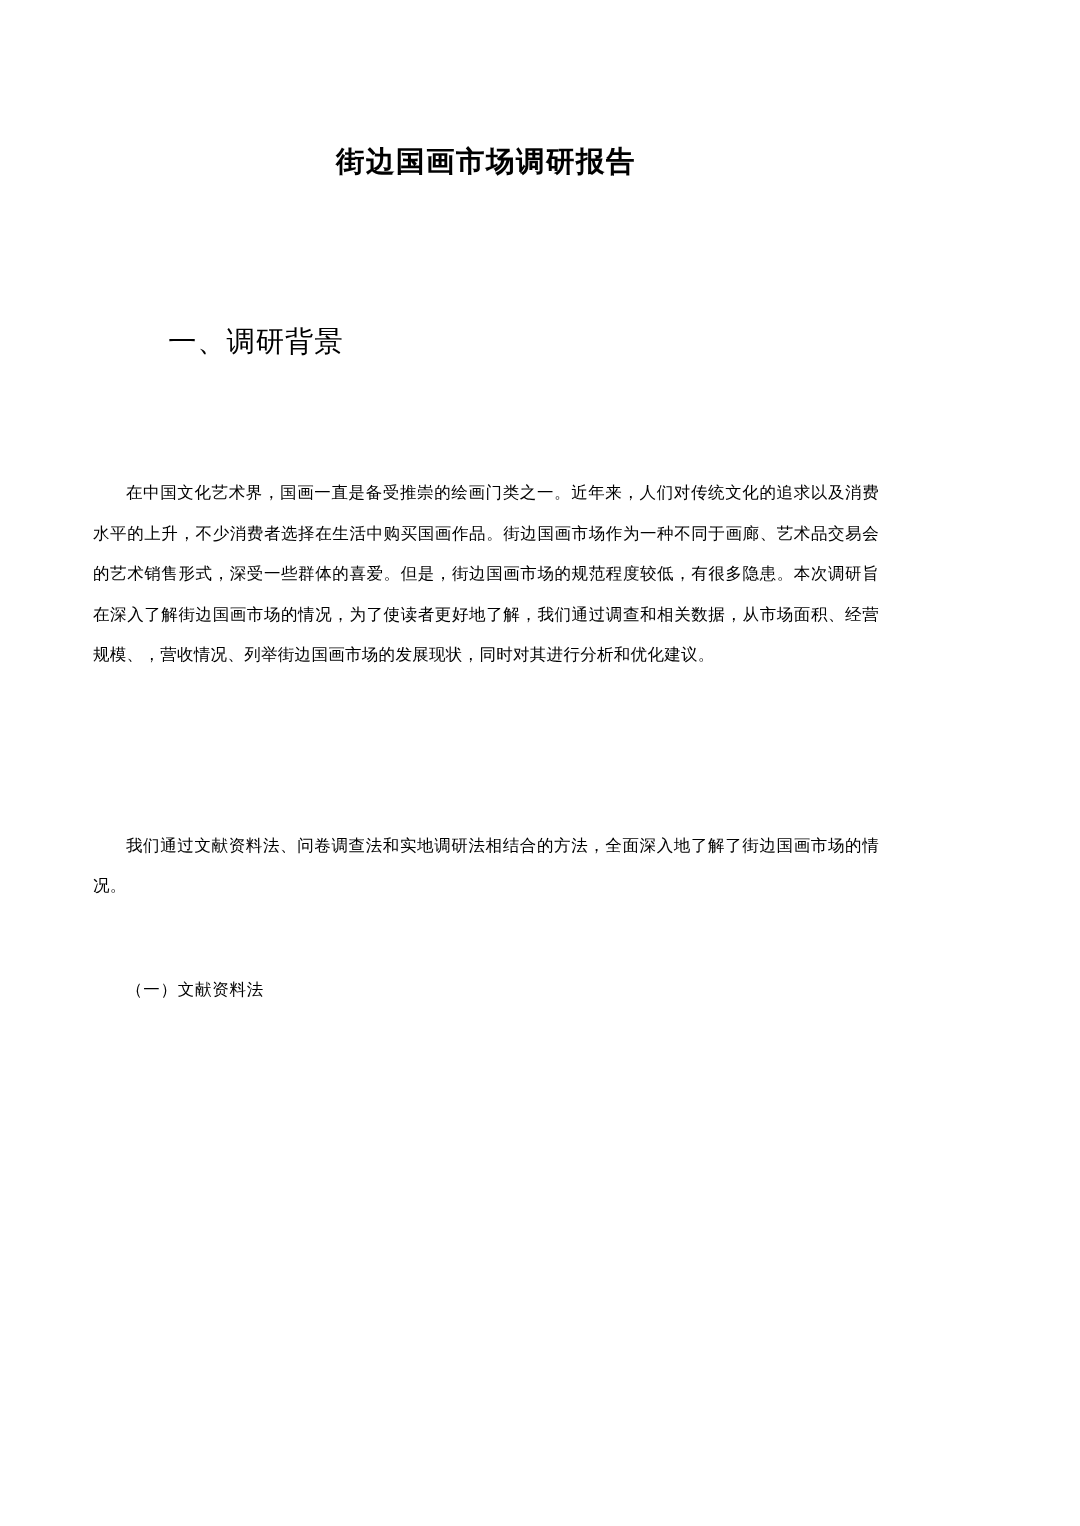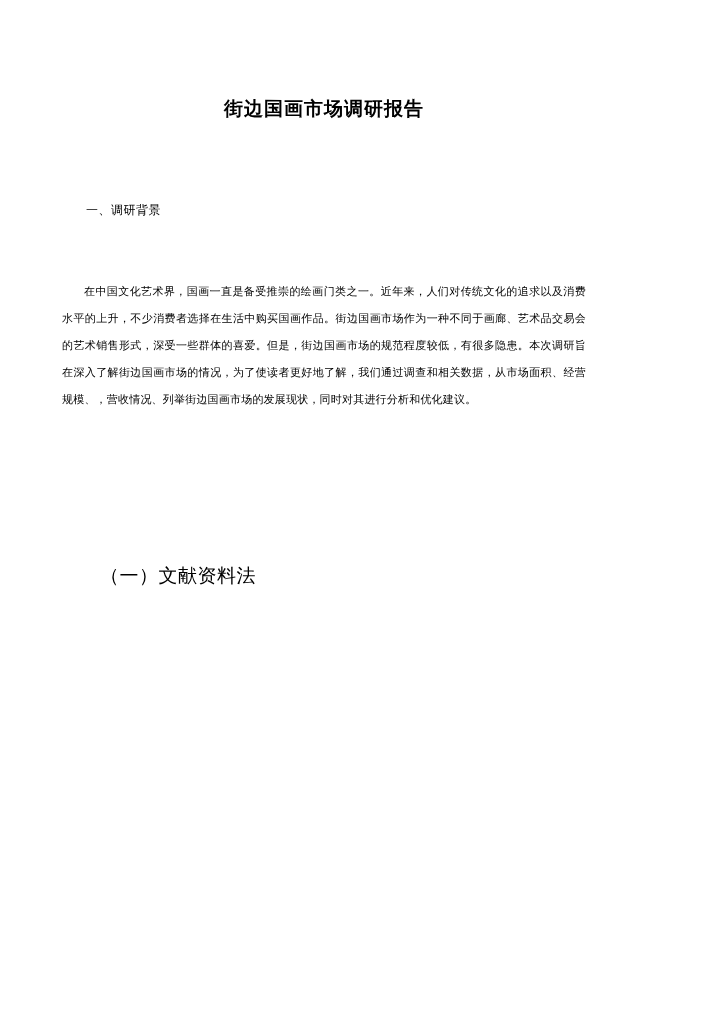--- a/index.html
+++ b/index.html
@@ -24,39 +24,39 @@
   }
   .doc-title {
     text-align: center;
     font-size: 19px;
     font-weight: bold;
     letter-spacing: 1px;
     margin: 30px 0 0 0;
     line-height: 1.6;
   }
   .section-heading {
-    font-size: 12px;
-    margin: 0;
+    font-size: 19px;
+    margin: 12px;
     padding: 0;
     line-height: 2.0;
     text-indent: 2em;
     letter-spacing: 0.5px;
   }
   .body-para {
     font-size: 11px;
     line-height: 2.45;
     margin: 0;
     padding: 0;
     text-indent: 2em;
     text-align: justify;
     text-justify: inter-ideograph;
     letter-spacing: 0.2px;
   }
   .sub-heading {
-    font-size: 19px;
+    font-size: 11px;
     margin: 0;
     padding: 0;
     line-height: 2.0;
     text-indent: 2em;
     letter-spacing: 0.5px;
   }
   .gap-xl { height: 74px; }
   .gap-lg { height: 56px; }
   .gap-md { height: 44px; }
 </style>
@@ -73,18 +73,19 @@
 
   <div class="gap-lg"></div>
 
   <p class="body-para">在中国文化艺术界，国画一直是备受推崇的绘画门类之一。近年来，人们对传统文化的追求以及消费水平的上升，不少消费者选择在生活中购买国画作品。街边国画市场作为一种不同于画廊、艺术品交易会的艺术销售形式，深受一些群体的喜爱。但是，街边国画市场的规范程度较低，有很多隐患。本次调研旨在深入了解街边国画市场的情况，为了使读者更好地了解，我们通过调查和相关数据，从市场面积、经营规模、，营收情况、列举街边国画市场的发展现状，同时对其进行分析和优化建议。</p>
 
   <div class="gap-md"></div>
 
 
   <div class="gap-lg"></div>
 
+  <p class="body-para">我们通过文献资料法、问卷调查法和实地调研法相结合的方法，全面深入地了解了街边国画市场的情况。</p>
 
   <div class="gap-md"></div>
 
   <div class="sub-heading">（一）文献资料法</div>
 
 </div>
 
 </body></html>

